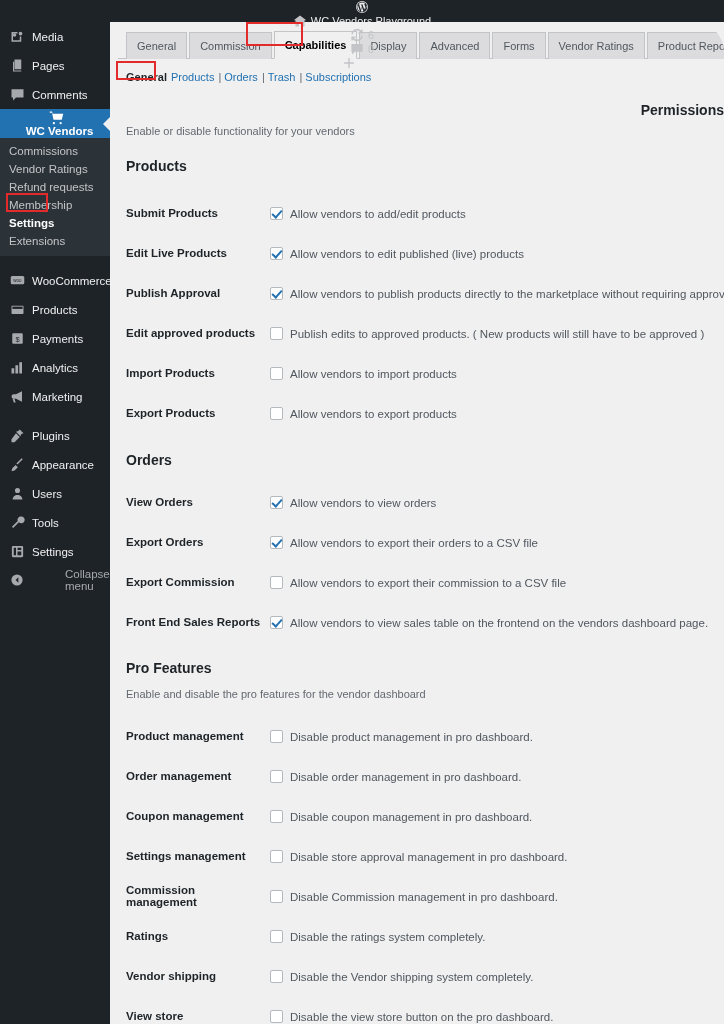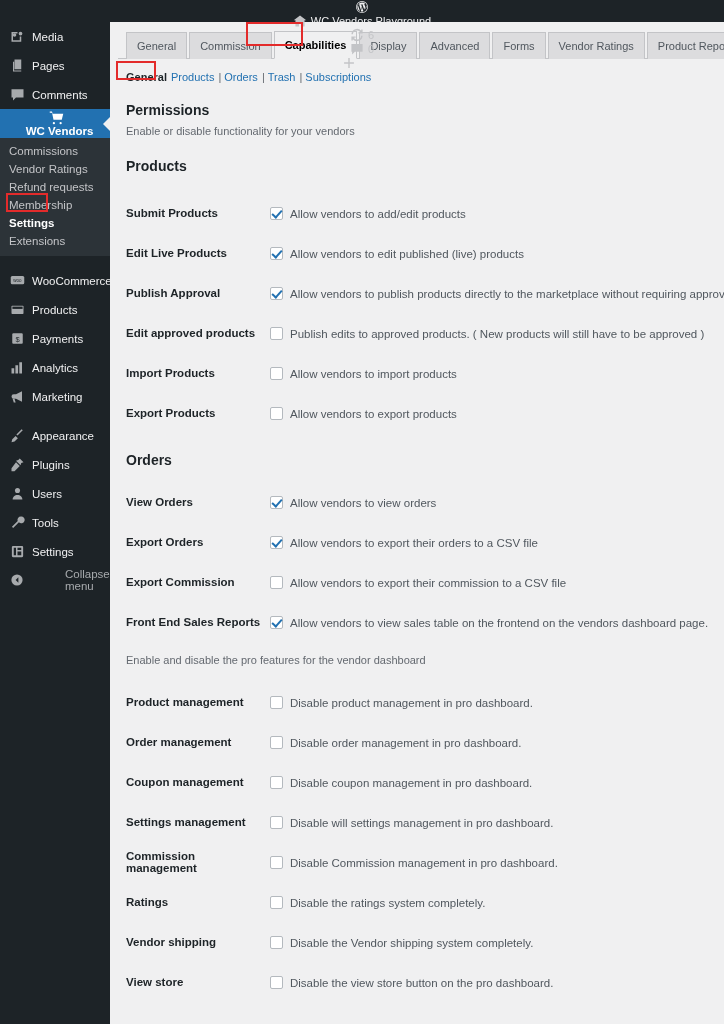--- a/index.html
+++ b/index.html
@@ -76,20 +76,21 @@
   }
   #collapse .mt-ico { width:16px;height:16px;margin-right:7px;display:flex;align-items:center;justify-content:center;flex:0 0 16px;}
   #collapse .mt-ico svg { width: 14px; height: 14px; fill: #a7aaad; }
 
   
   #wpcontent {
     position: absolute; top: 22px; left: 110px;
     width: 614px; height: 1002px;
     background: #f0f0f1;
     overflow: hidden;
+    border-radius: 30px;
   }
   #wrap { padding: 0 0 0 8px; position: relative; }
 
   
   .nav-tab-wrapper {
     position: relative;
     margin: 9px 0 0 0; padding: 0 0 0 8px;
     height: 28px;
     border-bottom: 1px solid #c3c4c7;
     display: flex; align-items: flex-end;
@@ -310,33 +311,33 @@
         </svg>
     </span>
     <span>Marketing</span>
   </div>
 
   <div class="menu-sep"></div>
 
   <div class="menu-top">
     <span class="mt-ico">
       <svg viewBox="0 0 20 20">
+          <path d="M13 2l5 5-3 1-1 3-6-6 3-1 2-2zM8 7l5 5-7 7H2v-4l6-8z"></path>
+        </svg>
+    </span>
+    <span>Plugins</span>
+  </div>
+
+  <div class="menu-top">
+    <span class="mt-ico">
+      <svg viewBox="0 0 20 20">
           <path d="M17 3l-1.5-1.5-7 7 1.5 1.5 7-7zM7.5 10.5L3 15l-1 4 4-1 4.5-4.5-3-3z"></path>
         </svg>
     </span>
     <span>Appearance</span>
-  </div>
-
-  <div class="menu-top">
-    <span class="mt-ico">
-      <svg viewBox="0 0 20 20">
-          <path d="M13 2l5 5-3 1-1 3-6-6 3-1 2-2zM8 7l5 5-7 7H2v-4l6-8z"></path>
-        </svg>
-    </span>
-    <span>Plugins</span>
   </div>
 
   <div class="menu-top">
     <span class="mt-ico">
       <svg viewBox="0 0 20 20">
           <circle cx="10" cy="6" r="3.4"></circle>
           <path d="M3.5 18c0-3.6 2.9-6 6.5-6s6.5 2.4 6.5 6h-13z"></path>
         </svg>
     </span>
     <span>Users</span>
@@ -396,21 +397,21 @@
       <span class="sep">|</span>
       <span class="ss-link">Orders</span>
       <span class="sep">|</span>
       <span class="ss-link">Trash</span>
       <span class="sep">|</span>
       <span class="ss-link">Subscriptions</span>
     </div>
 
     <div class="form-area">
 
-      <div style="height:22px;display:flex;align-items:flex-end;margin-top:13px;">
+      <div style="height:22px;display:flex;align-items:flex-end;margin-top:13px;justify-content:flex-end;">
         <span class="sec-h">Permissions</span>
       </div>
       <div style="height:26px;display:flex;align-items:center;">
         <span class="sec-d">Enable or disable functionality for your vendors</span>
       </div>
 
       <div style="height:30px;display:flex;align-items:flex-end;">
         <span class="sec-h">Products</span>
       </div>
       <div style="height:19px;"></div>
@@ -493,20 +494,23 @@
       </div>
 
       <div class="row">
         <div class="row-label">Front End Sales Reports</div>
         <div class="row-field">
           <span class="cb checked"></span>
           <span class="row-desc">Allow vendors to view sales table on the frontend on the vendors dashboard page.</span>
         </div>
       </div>
 
+      <div style="height:34px;display:flex;align-items:flex-end;">
+        <span class="sec-h">Pro Features</span>
+      </div>
       <div style="height:24px;display:flex;align-items:flex-end;">
         <span class="sec-d">Enable and disable the pro features for the vendor dashboard</span>
       </div>
       <div style="height:16px;"></div>
 
       <div class="row">
         <div class="row-label">Product management</div>
         <div class="row-field">
           <span class="cb"></span>
           <span class="row-desc">Disable product management in pro dashboard.</span>
@@ -526,21 +530,21 @@
         <div class="row-field">
           <span class="cb"></span>
           <span class="row-desc">Disable coupon management in pro dashboard.</span>
         </div>
       </div>
 
       <div class="row">
         <div class="row-label">Settings management</div>
         <div class="row-field">
           <span class="cb"></span>
-          <span class="row-desc">Disable will settings management in pro dashboard.</span>
+          <span class="row-desc">Disable store approval management in pro dashboard.</span>
         </div>
       </div>
 
       <div class="row">
         <div class="row-label">Commission management</div>
         <div class="row-field">
           <span class="cb"></span>
           <span class="row-desc">Disable Commission management in pro dashboard.</span>
         </div>
       </div>

